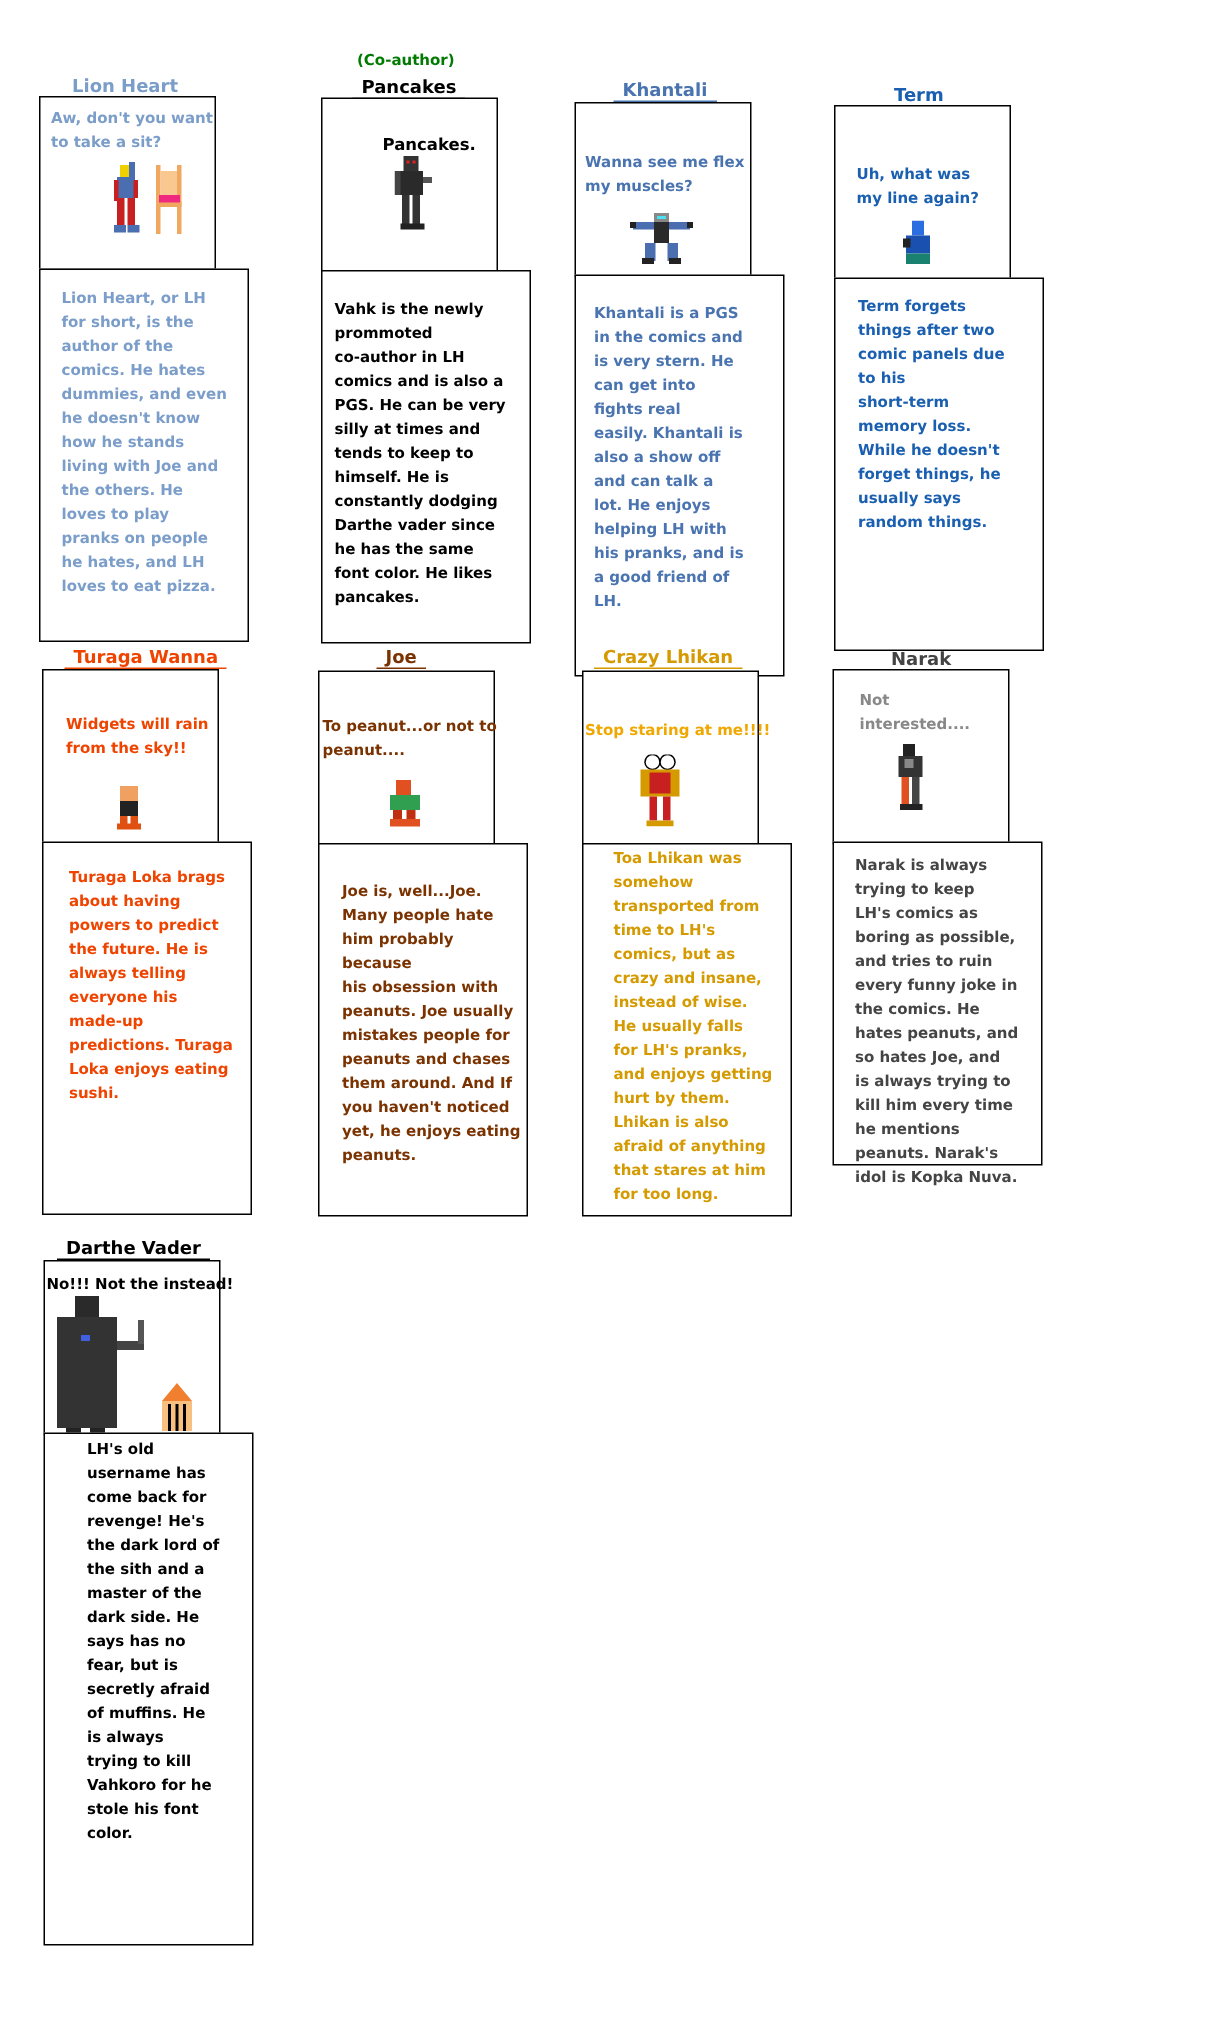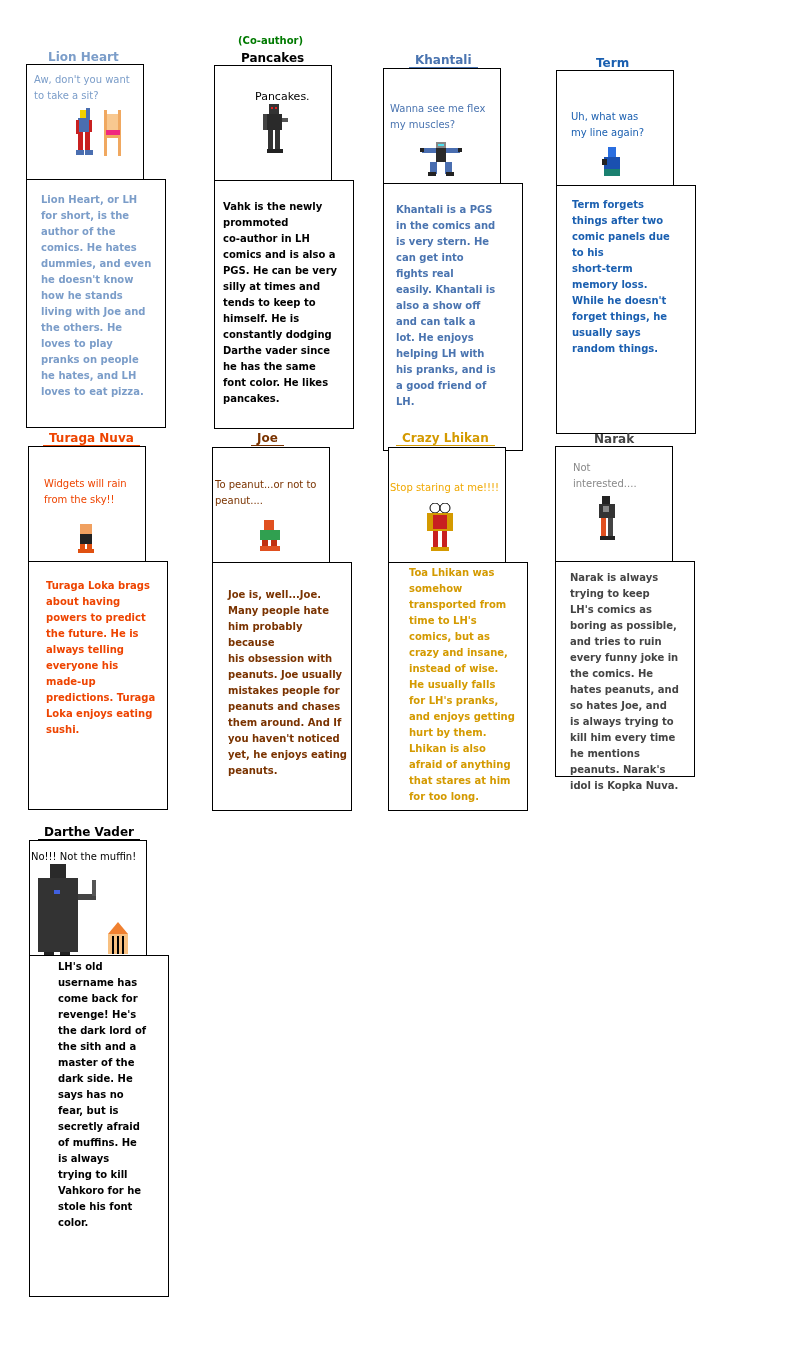--- a/index.html
+++ b/index.html
@@ -1,21 +1,21 @@
 <!DOCTYPE html>
 <html><head>
 <meta charset="utf-8">
 <style>
   html,body{margin:0;padding:0;background:#fff;}
   body{width:810px;height:1352px;position:relative;overflow:hidden;font-family:"DejaVu Sans",sans-serif;}
   .name{position:absolute;font-size:12px;font-weight:bold;text-align:center;border-bottom:1px solid currentColor;line-height:14px;padding:0 6px;white-space:nowrap;}
   .coauthor{position:absolute;font-size:10px;font-weight:bold;color:#007a00;}
   .panel{position:absolute;border:1px solid #000;background:#fff;box-sizing:border-box;}
   .bio{position:absolute;border:1px solid #000;background:#fff;box-sizing:border-box;font-size:10px;font-weight:bold;line-height:16px;white-space:pre-line;}
-  .quote{position:absolute;font-size:10px;font-weight:normal;line-height:16px;white-space:pre-line;}
+  .quote{position:absolute;font-size:10px;font-weight:bold;line-height:16px;white-space:pre-line;}
   .sprite{position:absolute;}
 </style>
 </head>
 <body>
 
 <div class="name" style="left:42px;top:50px;color:#7b9dc9;">Lion Heart</div>
 <div class="panel" style="left:26px;top:64px;width:118px;height:116px;"></div>
 <div class="quote" style="left:34px;top:72px;color:#7b9dc9;">Aw, don't you want
 to take a sit?</div>
 <svg class="sprite" style="left:74px;top:108px" width="54" height="52" viewBox="0 0 54 52">
@@ -121,21 +121,21 @@
 things after two
 comic panels due
 to his
 short-term
 memory loss.
 While he doesn't
 forget things, he
 usually says
 random things.</div>
 
-<div class="name" style="left:43px;top:431px;color:#ee4400;">Turaga Nuva</div>
+<div class="name" style="left:43px;top:431px;color:#ee4400;">Turaga Wanna</div>
 <div class="panel" style="left:28px;top:446px;width:118px;height:117px;"></div>
 <div class="quote" style="left:44px;top:476px;color:#ee4400;">Widgets will rain
 from the sky!!</div>
 <svg class="sprite" style="left:76px;top:524px" width="20" height="30" viewBox="0 0 20 30">
   <rect x="4" y="0" width="12" height="10" fill="#f0a060"></rect>
     <rect x="4" y="10" width="12" height="10" fill="#222"></rect>
   <rect x="4" y="20" width="5" height="6" fill="#e05010"></rect>
     <rect x="11" y="20" width="5" height="6" fill="#e05010"></rect>
     <rect x="2" y="25" width="16" height="4" fill="#e05010"></rect>
 </svg>
@@ -223,21 +223,21 @@
 hates peanuts, and
 so hates Joe, and
 is always trying to
 kill him every time
 he mentions
 peanuts. Narak's
 idol is Kopka Nuva.</div>
 
 <div class="name" style="left:38px;top:825px;color:#000;">Darthe Vader</div>
 <div class="panel" style="left:29px;top:840px;width:118px;height:117px;"></div>
-<div class="quote" style="left:31px;top:849px;color:#000;">No!!! Not the muffin!</div>
+<div class="quote" style="left:31px;top:849px;color:#000;">No!!! Not the instead!</div>
 <svg class="sprite" style="left:36px;top:864px" width="104" height="92" viewBox="0 0 104 92">
   <rect x="14" y="0" width="16" height="14" fill="#2a2a2a"></rect>
     <rect x="2" y="14" width="40" height="74" fill="#333"></rect>
   <rect x="18" y="26" width="6" height="4" fill="#4060e0"></rect>
     <rect x="42" y="30" width="18" height="6" fill="#444"></rect>
     <rect x="56" y="16" width="4" height="16" fill="#555"></rect>
   <rect x="8" y="88" width="10" height="4" fill="#222"></rect>
     <rect x="24" y="88" width="10" height="4" fill="#222"></rect>
   <path d="M72 70 L82 58 L92 70 Z" fill="#f08030"></path>
     <rect x="72" y="70" width="20" height="20" fill="#f8c080"></rect>

